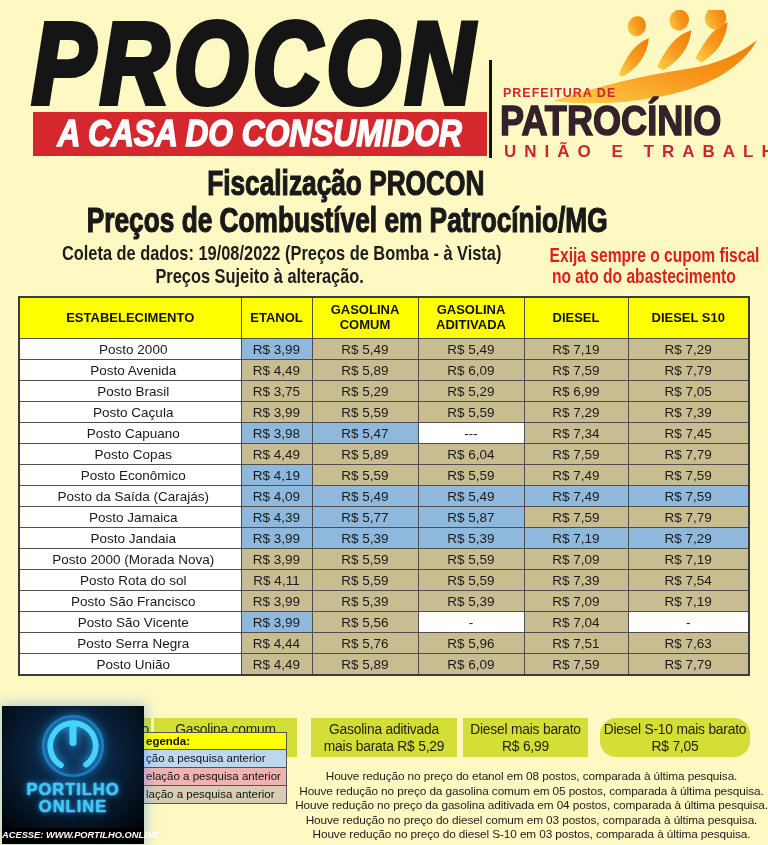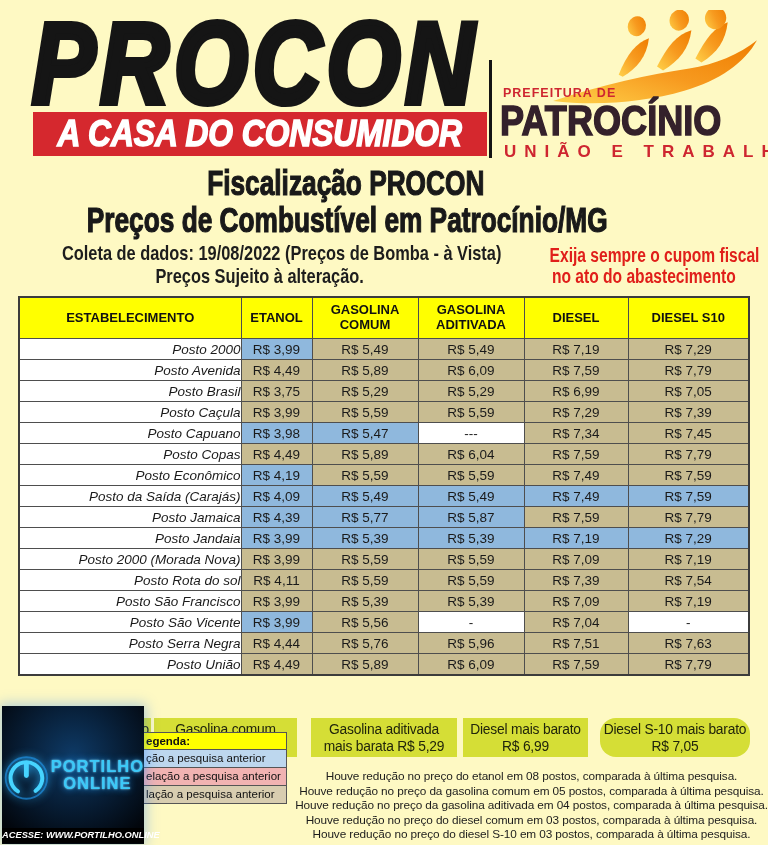--- a/index.html
+++ b/index.html
@@ -33,21 +33,21 @@
   .sub-right{position:absolute;left:520px;top:245px;width:248px;text-align:center;color:#e01f1a;
     font-weight:bold;font-size:20px;line-height:21px;}
 
   
   table.price{position:absolute;left:18px;top:296px;width:731px;border-collapse:collapse;
     table-layout:fixed;border:2px solid #3c3c3c;}
   table.price th,table.price td{border:1px solid #4e4e4e;}
   table.price thead th{background:#ffff00;font-size:13px;font-weight:bold;color:#111;text-align:center;
     vertical-align:middle;height:40px;white-space:pre-line;line-height:1.15;padding:0;}
   table.price tbody td{height:20px;font-size:13.5px;color:#1a1a1a;background:#fff;}
-  td.name{padding:0 0 0 6px;text-align:right;background:#fff;font-style:italic;}
+  td.name{padding:0 0 0 6px;text-align:center;background:#fff;}
   td.val{text-align:center;padding:0;}
   .c-tan{background:#c8bc91!important}.c-blue{background:#8fb8dd!important}.c-white{background:#ffffff!important}
 
   
   .sum-box{position:absolute;top:718px;height:39px;background:#d5de36;display:flex;flex-direction:column;
     align-items:center;justify-content:center;font-size:13.8px;line-height:17px;color:#21250b;
     text-align:center;letter-spacing:-0.2px;}
   .sb0{left:8px;width:141px;align-items:flex-end;padding-right:2px;}
   .sb1{left:154px;width:143px;}
   .sb2{left:311px;width:146px;}
@@ -62,21 +62,21 @@
   .lg-blue{background:#bdd7ee}.lg-pink{background:#f1b3b2}.lg-tan{background:#d8cdb0}
 
   
   .notes{position:absolute;left:295px;top:769px;width:473px;text-align:center;font-size:11.8px;
     line-height:14.6px;color:#1c1c1c;letter-spacing:-0.1px;}
 
   
   .watermark{position:absolute;left:2px;top:706px;width:142px;height:138px;z-index:5;
     background:radial-gradient(circle at 50% 36%, #0e3a66 0%, #071c33 48%, #02060c 85%);
     box-shadow:0 0 12px 2px rgba(30,120,255,0.35);
-    display:flex;align-items:center;}
+    display:flex;flex-direction:column;align-items:center;}
   .wm-icon{width:70px;height:70px;margin-top:5px;filter:drop-shadow(0 0 5px #2bb4ff);}
   .wm-name{color:#3cc9f8;font-weight:bold;font-size:16.5px;letter-spacing:1px;line-height:17px;
     text-align:center;text-shadow:0 0 7px #1d9dff,0 0 2px #bff;}
   .wm-url{position:absolute;bottom:1px;left:0;right:0;height:15px;line-height:15px;background:#000;
     color:#fff;font-size:9.3px;font-weight:bold;font-style:italic;text-align:center;white-space:nowrap;}
 </style>
 </head>
 <body>
 
 <div class="page">

